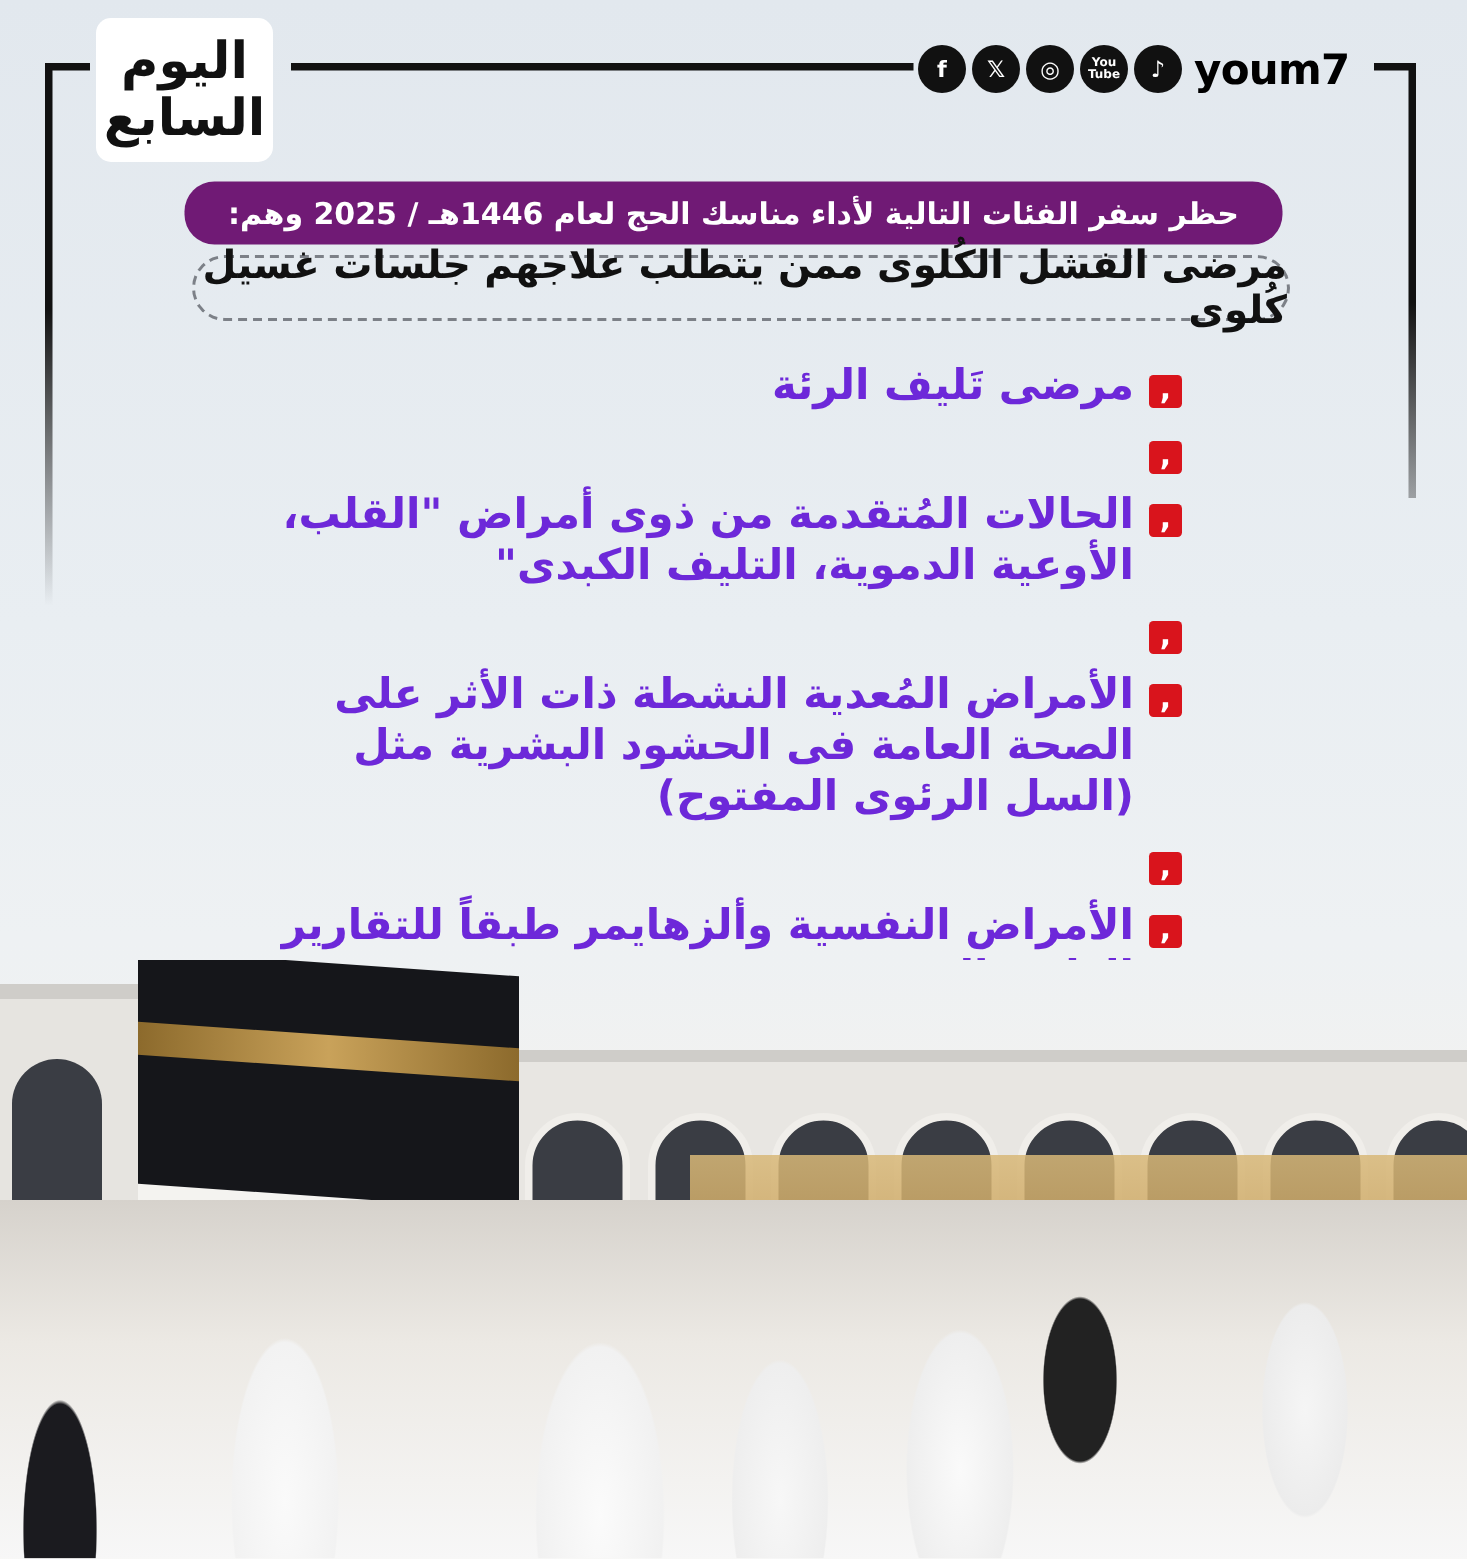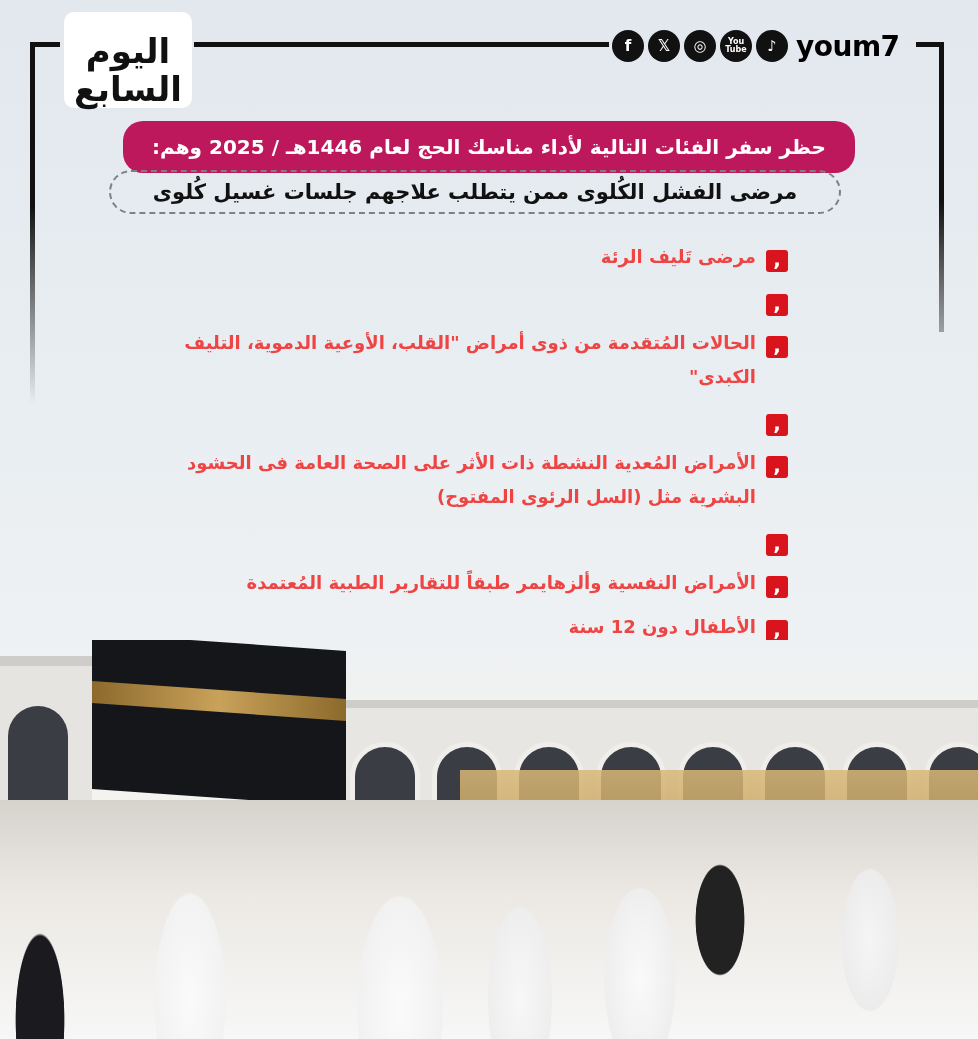--- a/index.html
+++ b/index.html
@@ -10,51 +10,51 @@
       background: linear-gradient(180deg, #e2e8ee 0%, #e9eef2 40%, #eef1f3 60%, #f1f2f2 100%);
     }
     .frame-left { position: absolute; left: 30px; top: 44px; width: 5px; height: 360px;
       background: linear-gradient(180deg, #111 0%, #111 45%, rgba(17,17,17,0) 100%); }
     .frame-top-left { position: absolute; left: 30px; top: 42px; width: 30px; height: 5px; background: #111; }
     .frame-top-mid { position: absolute; left: 194px; top: 42px; width: 415px; height: 5px; background: #111; }
     .frame-top-right { position: absolute; left: 916px; top: 42px; width: 28px; height: 5px; background: #111; }
     .frame-right { position: absolute; left: 939px; top: 42px; width: 5px; height: 290px;
       background: linear-gradient(180deg, #111 0%, #111 55%, rgba(17,17,17,0.35) 100%); }
 
-    .logo { position: absolute; left: 64px; top: 12px; width: 128px; height: 96px;
+    .logo { position: absolute; left: 64px; top: 12px; width: 118px; height: 96px;
       background: #fff; border-radius: 10px; display: flex; flex-direction: column;
-      align-items: center; justify-content: flex-end; direction: rtl; }
+      align-items: center; justify-content: center; direction: rtl; }
     .logo .l1, .logo .l2 { font-family: "DejaVu Sans", sans-serif; font-weight: bold;
       font-size: 34px; line-height: 38px; letter-spacing: -1px; }
     .logo .dark { color: #111; }
 
     .social { position: absolute; left: 612px; top: 28px; height: 36px; display: flex;
       align-items: center; gap: 4px; }
     .social .ic { width: 32px; height: 32px; border-radius: 50%; background: #111; color: #fff;
       display: flex; align-items: center; justify-content: center; font-weight: bold;
       font-size: 15px; font-family: "DejaVu Sans", sans-serif; }
     .social .ic.yt { font-size: 8px; line-height: 8px; text-align: center; }
     .social .brand { margin-left: 4px; font-size: 28px; font-weight: bold; color: #000000;
       font-family: "DejaVu Sans", sans-serif; letter-spacing: -0.5px; }
 
-    .banner { position: absolute; left: 123px; top: 121px; width: 732px; height: 52px;
-      background: #be185d; border-radius: 20px; color: #fff; font-weight: bold;
+    .banner { position: absolute; left: 123px; top: 121px; width: 732px; height: 42px;
+      background: #701a75; border-radius: 20px; color: #fff; font-weight: bold;
       font-size: 20px; display: flex; align-items: center; justify-content: center;
       direction: rtl; text-align: right; }
-    .pill { position: absolute; left: 109px; top: 170px; width: 732px; height: 44px;
+    .pill { position: absolute; left: 128px; top: 170px; width: 732px; height: 44px;
       border: 2px dashed #7c8087; border-radius: 22px; color: #111; font-weight: bold;
-      font-size: 21px; display: flex; align-items: center; justify-content: center;
+      font-size: 26px; display: flex; align-items: center; justify-content: center;
       direction: rtl; }
 
     .list { position: absolute; right: 190px; top: 240px; width: 640px; direction: rtl; }
     .item { display: flex; align-items: flex-start; margin-bottom: 10px; }
     .bullet { flex: 0 0 22px; width: 22px; height: 22px; margin-top: 10px; margin-left: 10px;
       background: #d9141c; border-radius: 3px; color: #fff; font-weight: bold; font-size: 20px;
       line-height: 18px; text-align: center; }
-    .item-text { font-weight: bold; font-size: 18px; color: #ef4444; line-height: 34px; }
+    .item-text { font-weight: bold; font-size: 28px; color: #6d28d9; line-height: 34px; }
 
     .photo { position: absolute; left: 0; top: 640px; width: 978px; height: 399px; overflow: hidden; }
     .sky { position: absolute; inset: 0; background: linear-gradient(180deg, #eef1f3 0%, #f3f2ef 30%, #f4efe6 100%); }
     .colonnade { position: absolute; left: 340px; top: 60px; width: 660px; height: 160px;
       background: #e8e6e2; border-top: 8px solid #cfcdc9; }
     .colonnade .arches { position: absolute; left: 10px; top: 34px; right: 0; height: 80px;
       display: flex; gap: 12px; }
     .colonnade .arch { flex: 0 0 70px; height: 80px; background: #3a3d44;
       border-radius: 35px 35px 0 0; border: 5px solid #f0eeea; }
     .wing-left { position: absolute; left: 0; top: 16px; width: 110px; height: 180px;

